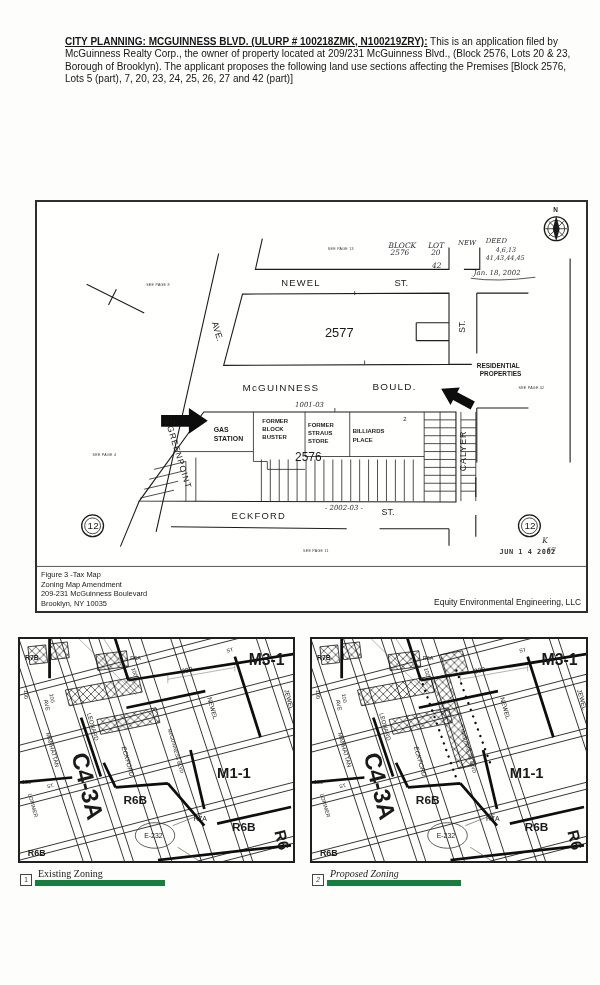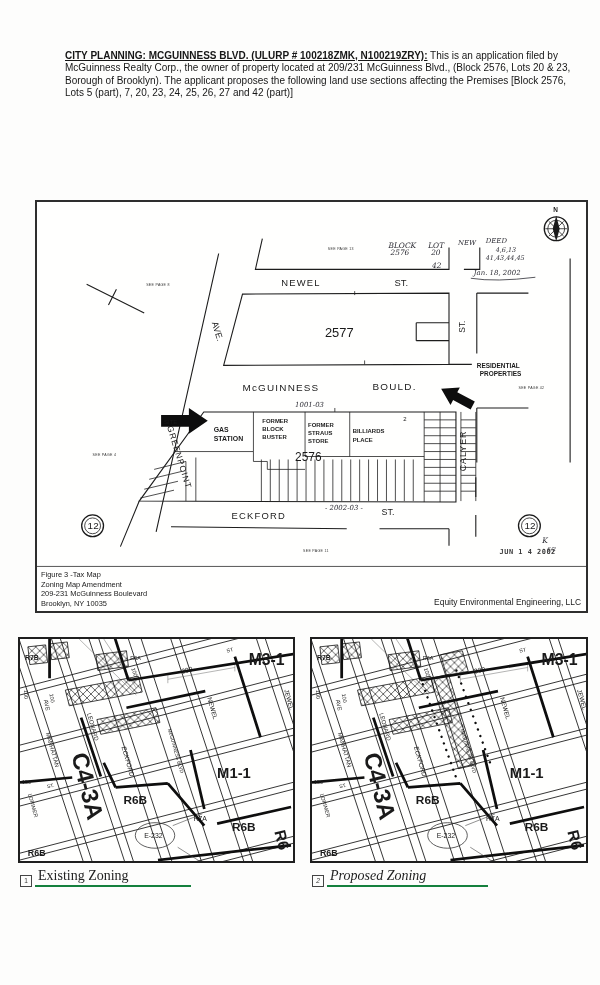--- a/index.html
+++ b/index.html
@@ -2,42 +2,42 @@
 <html><head>
 <meta charset="utf-8">
 <style>
   html,body{margin:0;padding:0;}
   body{
     width:600px;height:985px;position:relative;background:#fdfdfc;
     font-family:"Liberation Sans", sans-serif;color:#1a1a1a;overflow:hidden;
   }
   .hdr{
     position:absolute;left:65px;top:36px;width:508px;
-    font-size:10px;line-height:1.24;color:#161616;margin-top:14px;
+    font-size:10px;line-height:1.24;color:#161616;
   }
   .hdr b{text-decoration:underline;}
   .fig{
     position:absolute;left:35px;top:200px;width:553px;height:413px;
     border:2px solid #2e2e2e;box-sizing:border-box;background:#fffffe;
   }
   .fig svg{display:block;width:100%;height:100%;}
   .zmap{
     position:absolute;top:637px;width:277px;height:226px;
     border:2px solid #1f1f1f;box-sizing:border-box;background:#fffffe;overflow:hidden;
   }
   .zmap svg{display:block;width:100%;height:100%;}
   #zmapL{left:18px;} #zmapR{left:310px;width:278px;}
   .zcap{position:absolute;top:868px;display:flex;align-items:flex-end;}
   .zcap .num{
     display:inline-block;width:10px;height:10px;border:1px solid #444;
     font-size:6.5px;line-height:10px;text-align:center;color:#333;margin-right:3px;
   }
   .zcap .lbl{
-    font-family:"Liberation Serif", serif;font-size:14px;color:#222;
-    border-bottom:2px solid #15803d;padding:0 62px 1px 3px;
+    font-family:"Liberation Serif", serif;font-size:10px;color:#222;
+    border-bottom:6px solid #15803d;padding:0 62px 1px 3px;
   }
   #zcapL{left:20px;} #zcapR{left:312px;font-style:italic;}
   text{fill:#1a1a1a;font-family:"Liberation Sans",sans-serif;}
   .hand{font-family:"DejaVu Serif",serif;font-style:italic;fill:#2b2b33;}
   .tiny{font-size:3.6px;letter-spacing:.3px;fill:#333;}
   .stname{letter-spacing:1.2px;}
   .stamp{font-family:"DejaVu Sans Mono",monospace;font-weight:bold;fill:#3a3a3a;letter-spacing:.5px;}
 </style>
 </head>
 <body>

